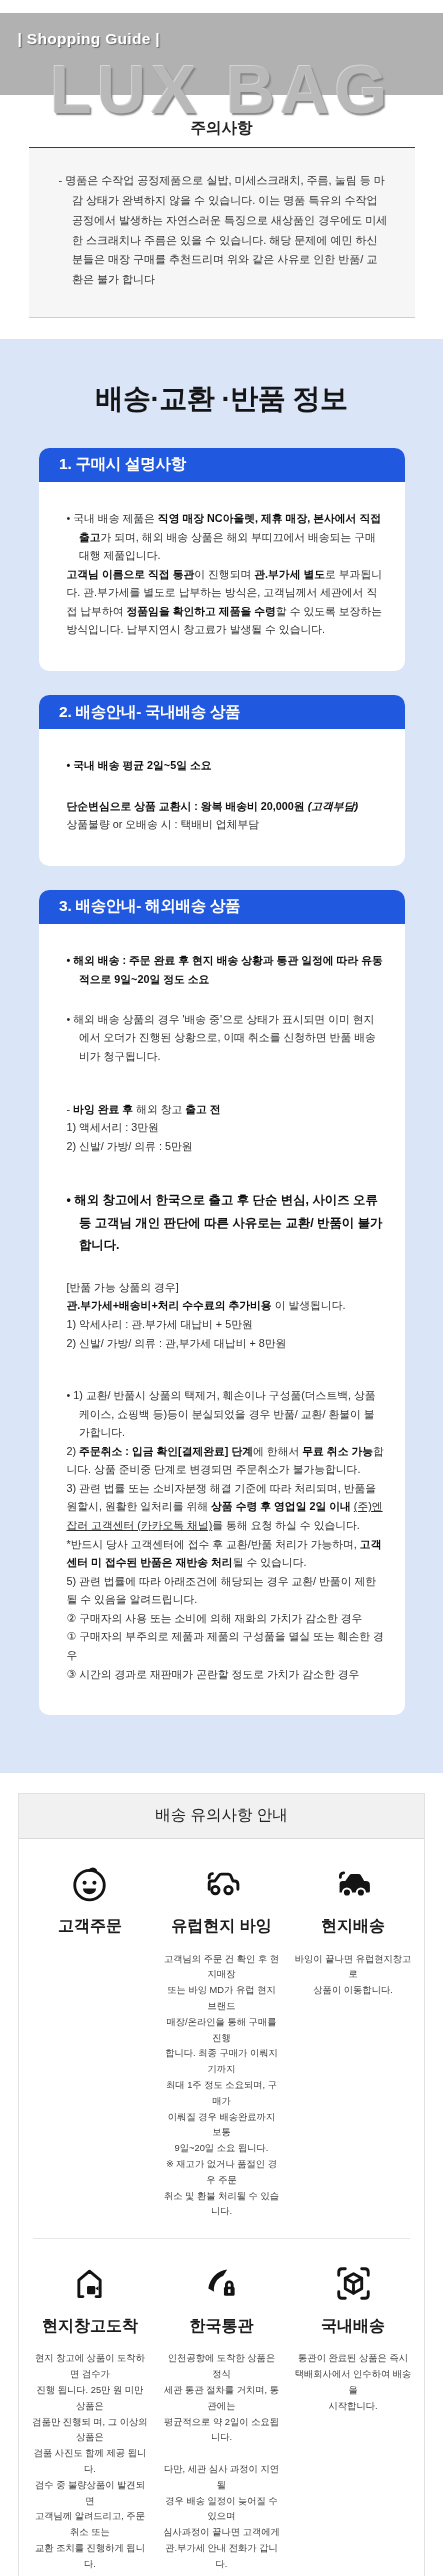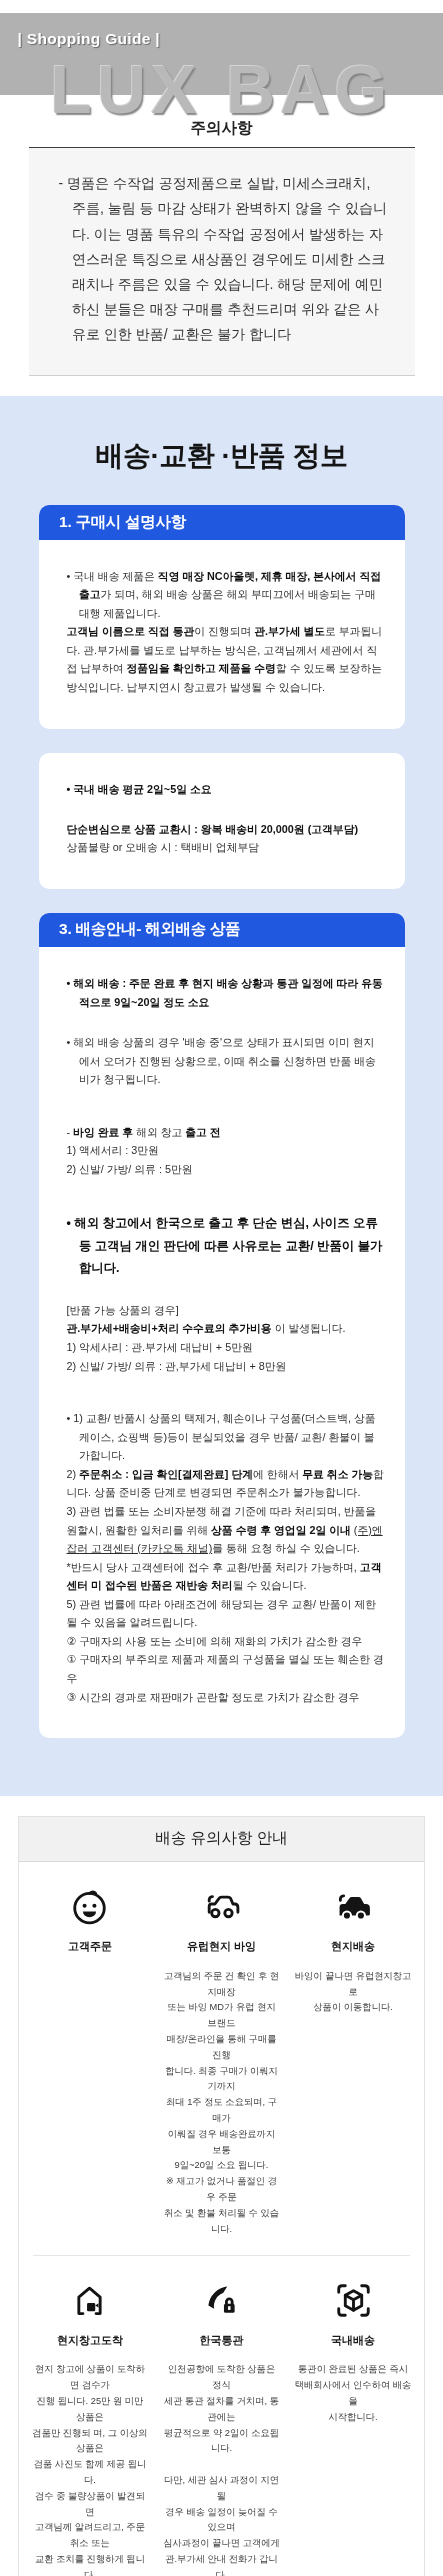--- a/index.html
+++ b/index.html
@@ -13,53 +13,53 @@
     text-shadow:1px 1px 1px rgba(40,40,40,.55);letter-spacing:0.3px;}
   .banner .logo{position:absolute;left:0;right:0;top:37px;text-align:center;font-size:68px;font-weight:bold;
     letter-spacing:5.2px;color:#b9b9b9;
     text-shadow:-1px -1px 0.5px #d4d4d4,1.5px 1.5px 1.5px #858585;}
 
   
   .notice{background:#fff;padding:23px 0 0 0;}
   .notice h2{margin:0 0 8.2px 0;text-align:center;font-size:15.5px;color:#222;}
   .notice-box{width:386px;margin:0 auto 20.6px auto;box-sizing:border-box;background:#f6f6f6;
     border-top:1px solid #3c3c3c;border-bottom:0.5px solid #cfcfcf;
-    padding:23px 27px 27px 30px;font-size:14px;line-height:1.8;color:#333;}
+    padding:23px 27px 27px 30px;font-size:11px;line-height:1.8;color:#333;}
   .notice-box .para{padding-left:13.4px;text-indent:-13.4px;}
 
   
   .band{background:#dbe5f8;}
   .band1{padding:41px 0 58px 0;}
   .band-title{margin:0 0 30px 0;text-align:center;font-size:28px;font-weight:bold;color:#151515;letter-spacing:-0.5px;}
 
   
   .card{width:366px;margin:0 auto;background:#fff;border-radius:10.3px;overflow:hidden;}
   .card + .card{margin-top:24px;}
   .card-head{background:#2058e0;color:#fff;font-weight:bold;font-size:15.5px;line-height:1.2;
     padding:7.7px 17.5px 8.2px 20.6px;letter-spacing:-0.3px;}
   .card-body{padding:27px 20.6px 32px 28px;font-size:10.8px;line-height:1.72;color:#2e2e2e;}
   .para{margin:0;}
   .para.bullet{padding-left:12.4px;text-indent:-12.4px;}
   .gap-md{margin-top:21.6px;}
   .gap-lg{margin-top:34px;}
   .para .b{font-weight:bold;color:#111;}
   .para .u{text-decoration:underline;}
-  .para .i{}
+  .para .i{font-style:italic;}
   .para.big{font-size:12.4px;line-height:1.8;}
 
   
   .caution{background:#fff;padding:19.6px 0 20.6px 0;}
   .caution-box{width:405px;margin:0 auto;border:0.5px solid #e2e2e2;background:#fff;}
   .caution-head{background:#f1f1f1;border-bottom:0.5px solid #d9d9d9;text-align:center;
     font-size:15.5px;font-weight:normal;color:#222;padding:11.3px 0 12px 0;}
   .caution-grid{display:flex;align-items:flex-start;padding:23px 5.2px 17.5px 5.2px;}
   .caution-col{flex:1 1 0;padding:0 7.2px;text-align:center;}
   .caution-col .icon{height:43px;display:flex;align-items:center;justify-content:center;margin-bottom:11.3px;}
   .caution-col .icon svg{width:41px;height:41px;}
-  .caution-col h3{margin:0 0 14.4px 0;font-size:11px;color:#1c1c1c;}
+  .caution-col h3{margin:0 0 14.4px 0;font-size:16px;color:#1c1c1c;}
   .caution-col .cbody{font-size:9.3px;line-height:1.7;color:#3c3c3c;white-space:pre-line;}
   .caution-divider{border:none;border-top:0.5px solid #e6e6e6;margin:0 14.4px;}
 
   svg .st{fill:none;stroke:#141414;stroke-width:7;stroke-linecap:round;stroke-linejoin:round;}
   svg .fl{fill:#141414;}
 </style>
 </head>
 <body>
 
 <div class="page">
@@ -83,20 +83,21 @@
 
     <article class="card">
       <div class="card-head">1. 구매시 설명사항</div>
       <div class="card-body">
         <p class="para bullet"><span>•  국내 배송 제품은 </span><span class="b">직영 매장 NC아울렛, 제휴 매장, 본사에서 직접 출고</span><span>가 되며, 해외 배송 상품은 해외 부띠끄에서 배송되는 구매대행 제품입니다.</span></p>
         <p class="para"><span class="b">고객님 이름으로 직접 통관</span><span>이 진행되며 </span><span class="b">관.부가세 별도</span><span>로 부과됩니다. 관.부가세를 별도로 납부하는 방식은, 고객님께서 세관에서 직접 납부하여 </span><span class="b">정품임을 확인하고 제품을 수령</span><span>할 수 있도록 보장하는 방식입니다. 납부지연시 창고료가  발생될 수 있습니다.</span></p>
       </div>
     </article>
 
     <article class="card">
+      <div class="card-head">2. 배송안내- 국내배송 상품</div>
       <div class="card-body">
         <p class="para bullet"><span class="b">•  국내 배송 평균 2일~5일 소요</span></p>
         <p class="para gap-md"><span class="b">단순변심으로 상품 교환시 : 왕복 배송비 20,000원 </span><span class="b i">(고객부담)</span></p>
         <p class="para"><span>상품불량 or 오배송 시 :  택배비 업체부담</span></p>
       </div>
     </article>
 
     <article class="card">
       <div class="card-head">3. 배송안내- 해외배송 상품</div>
       <div class="card-body">

